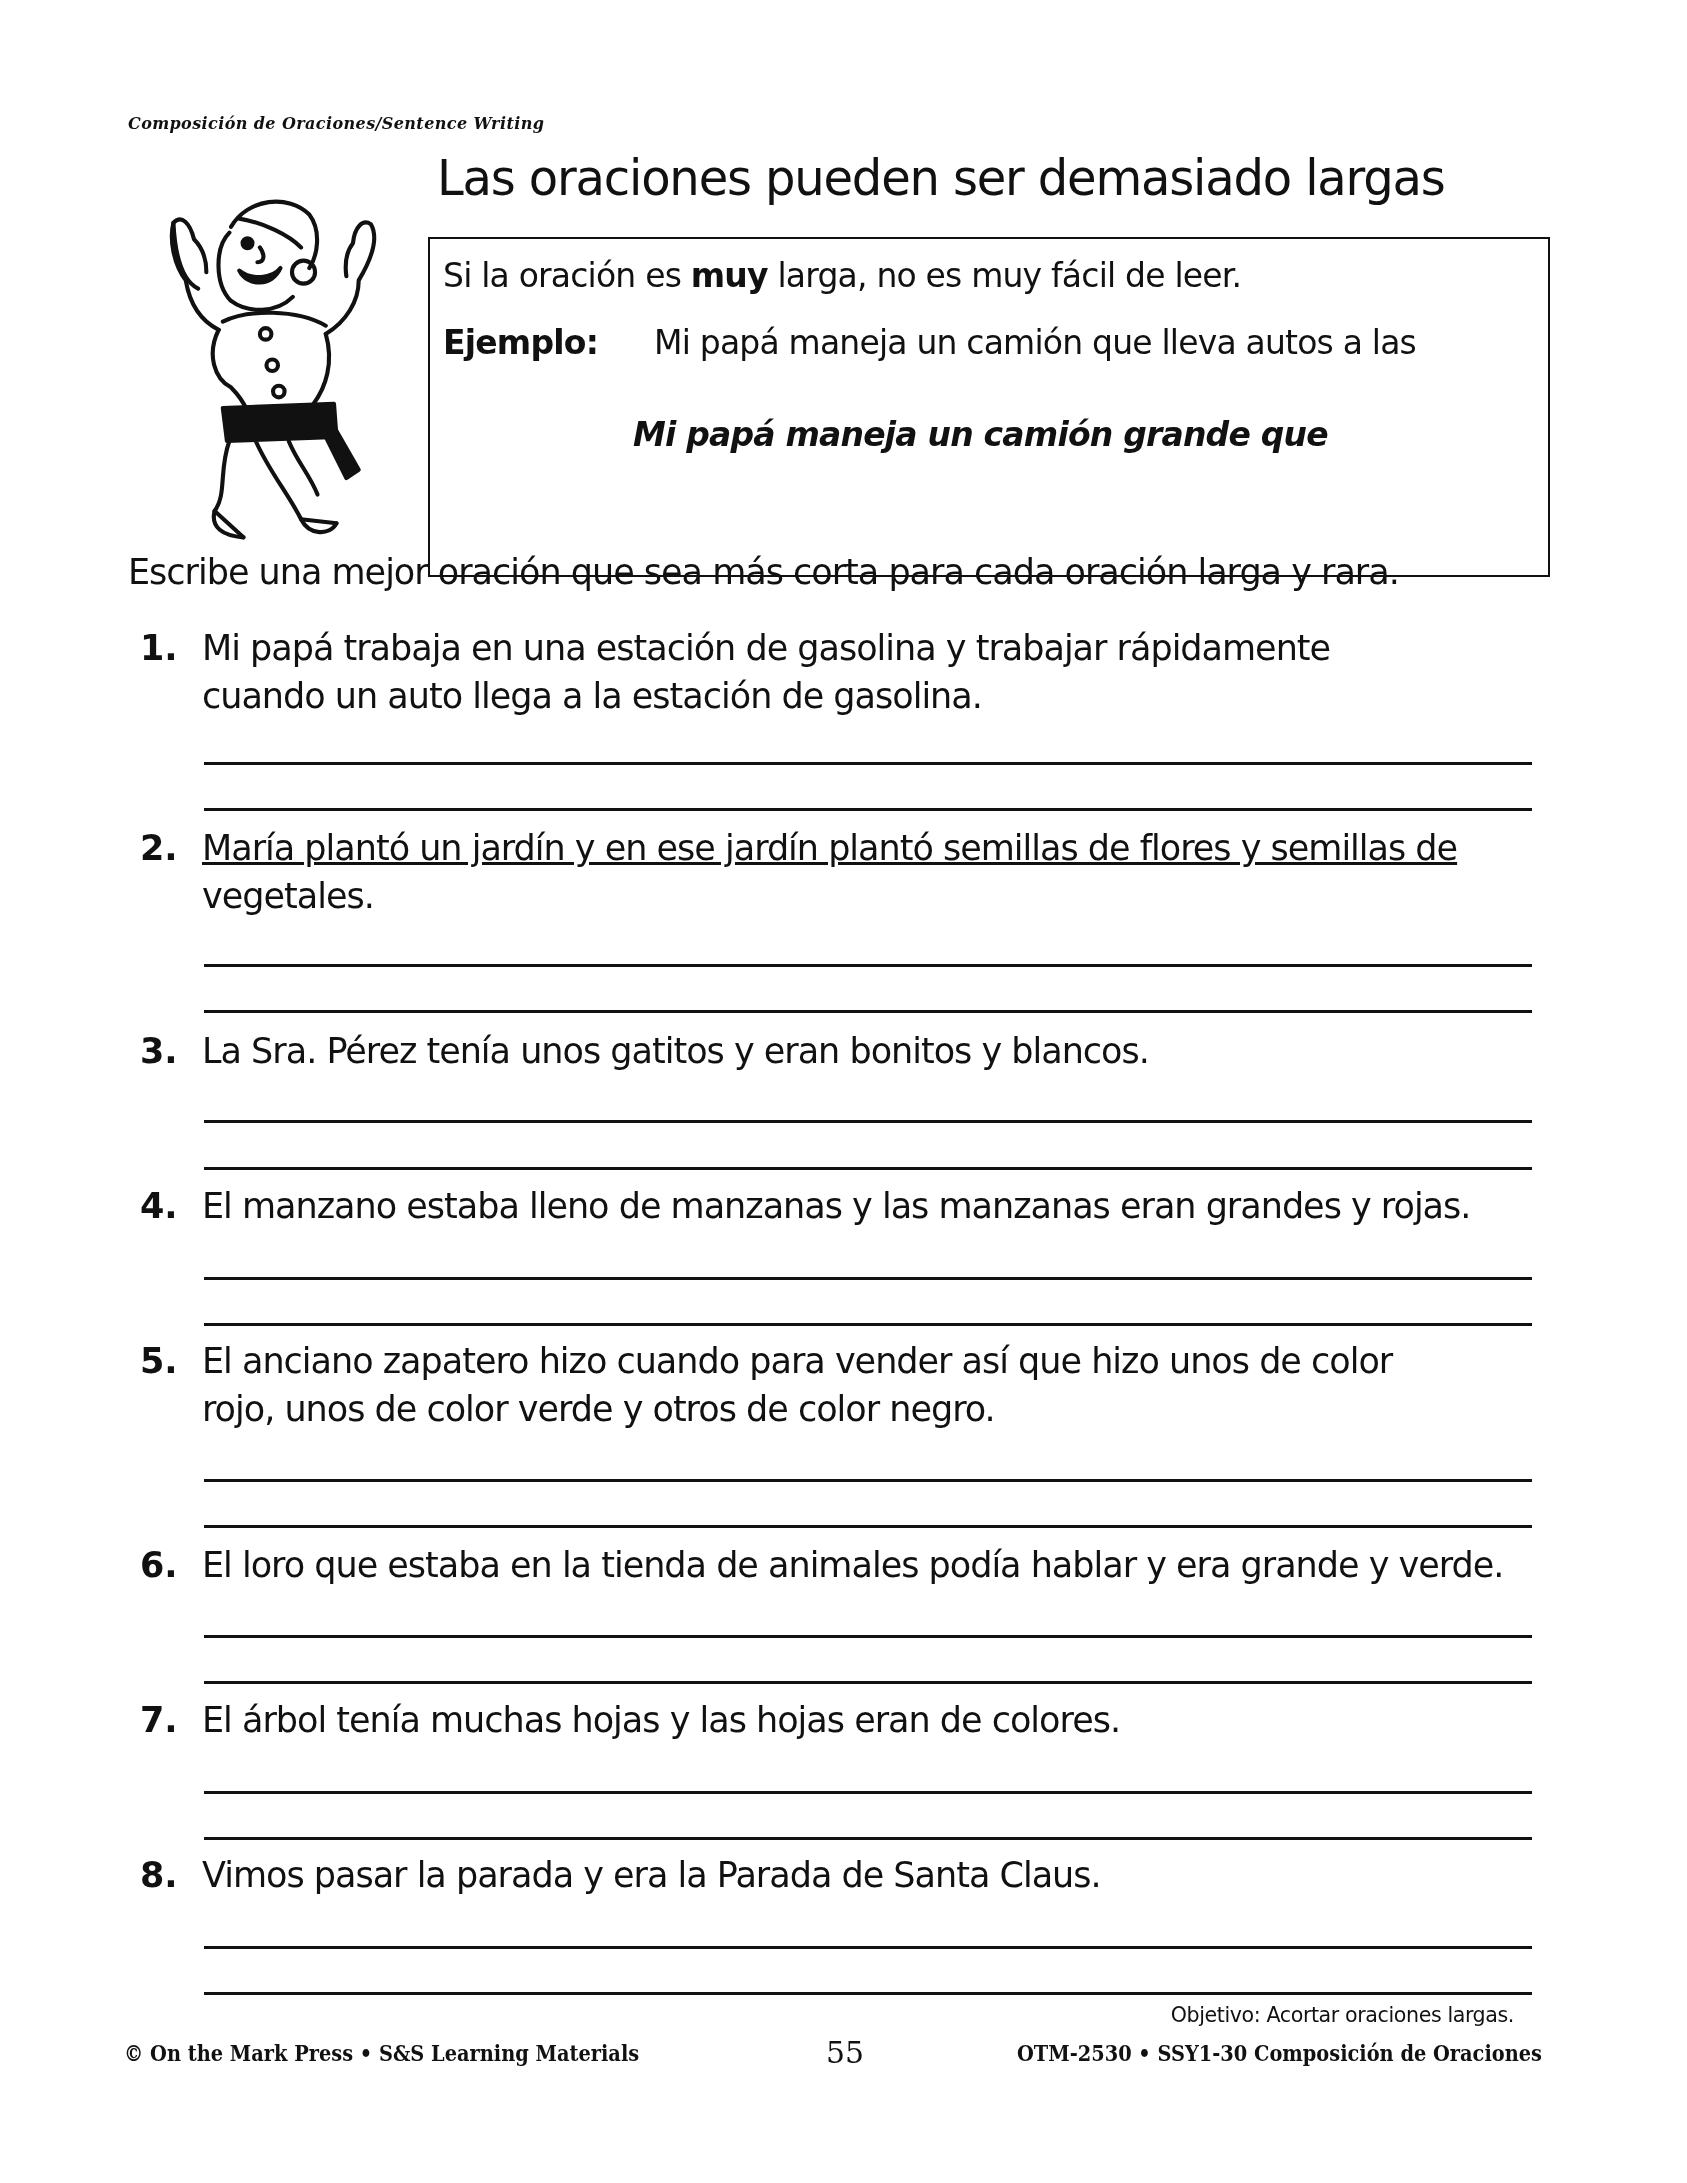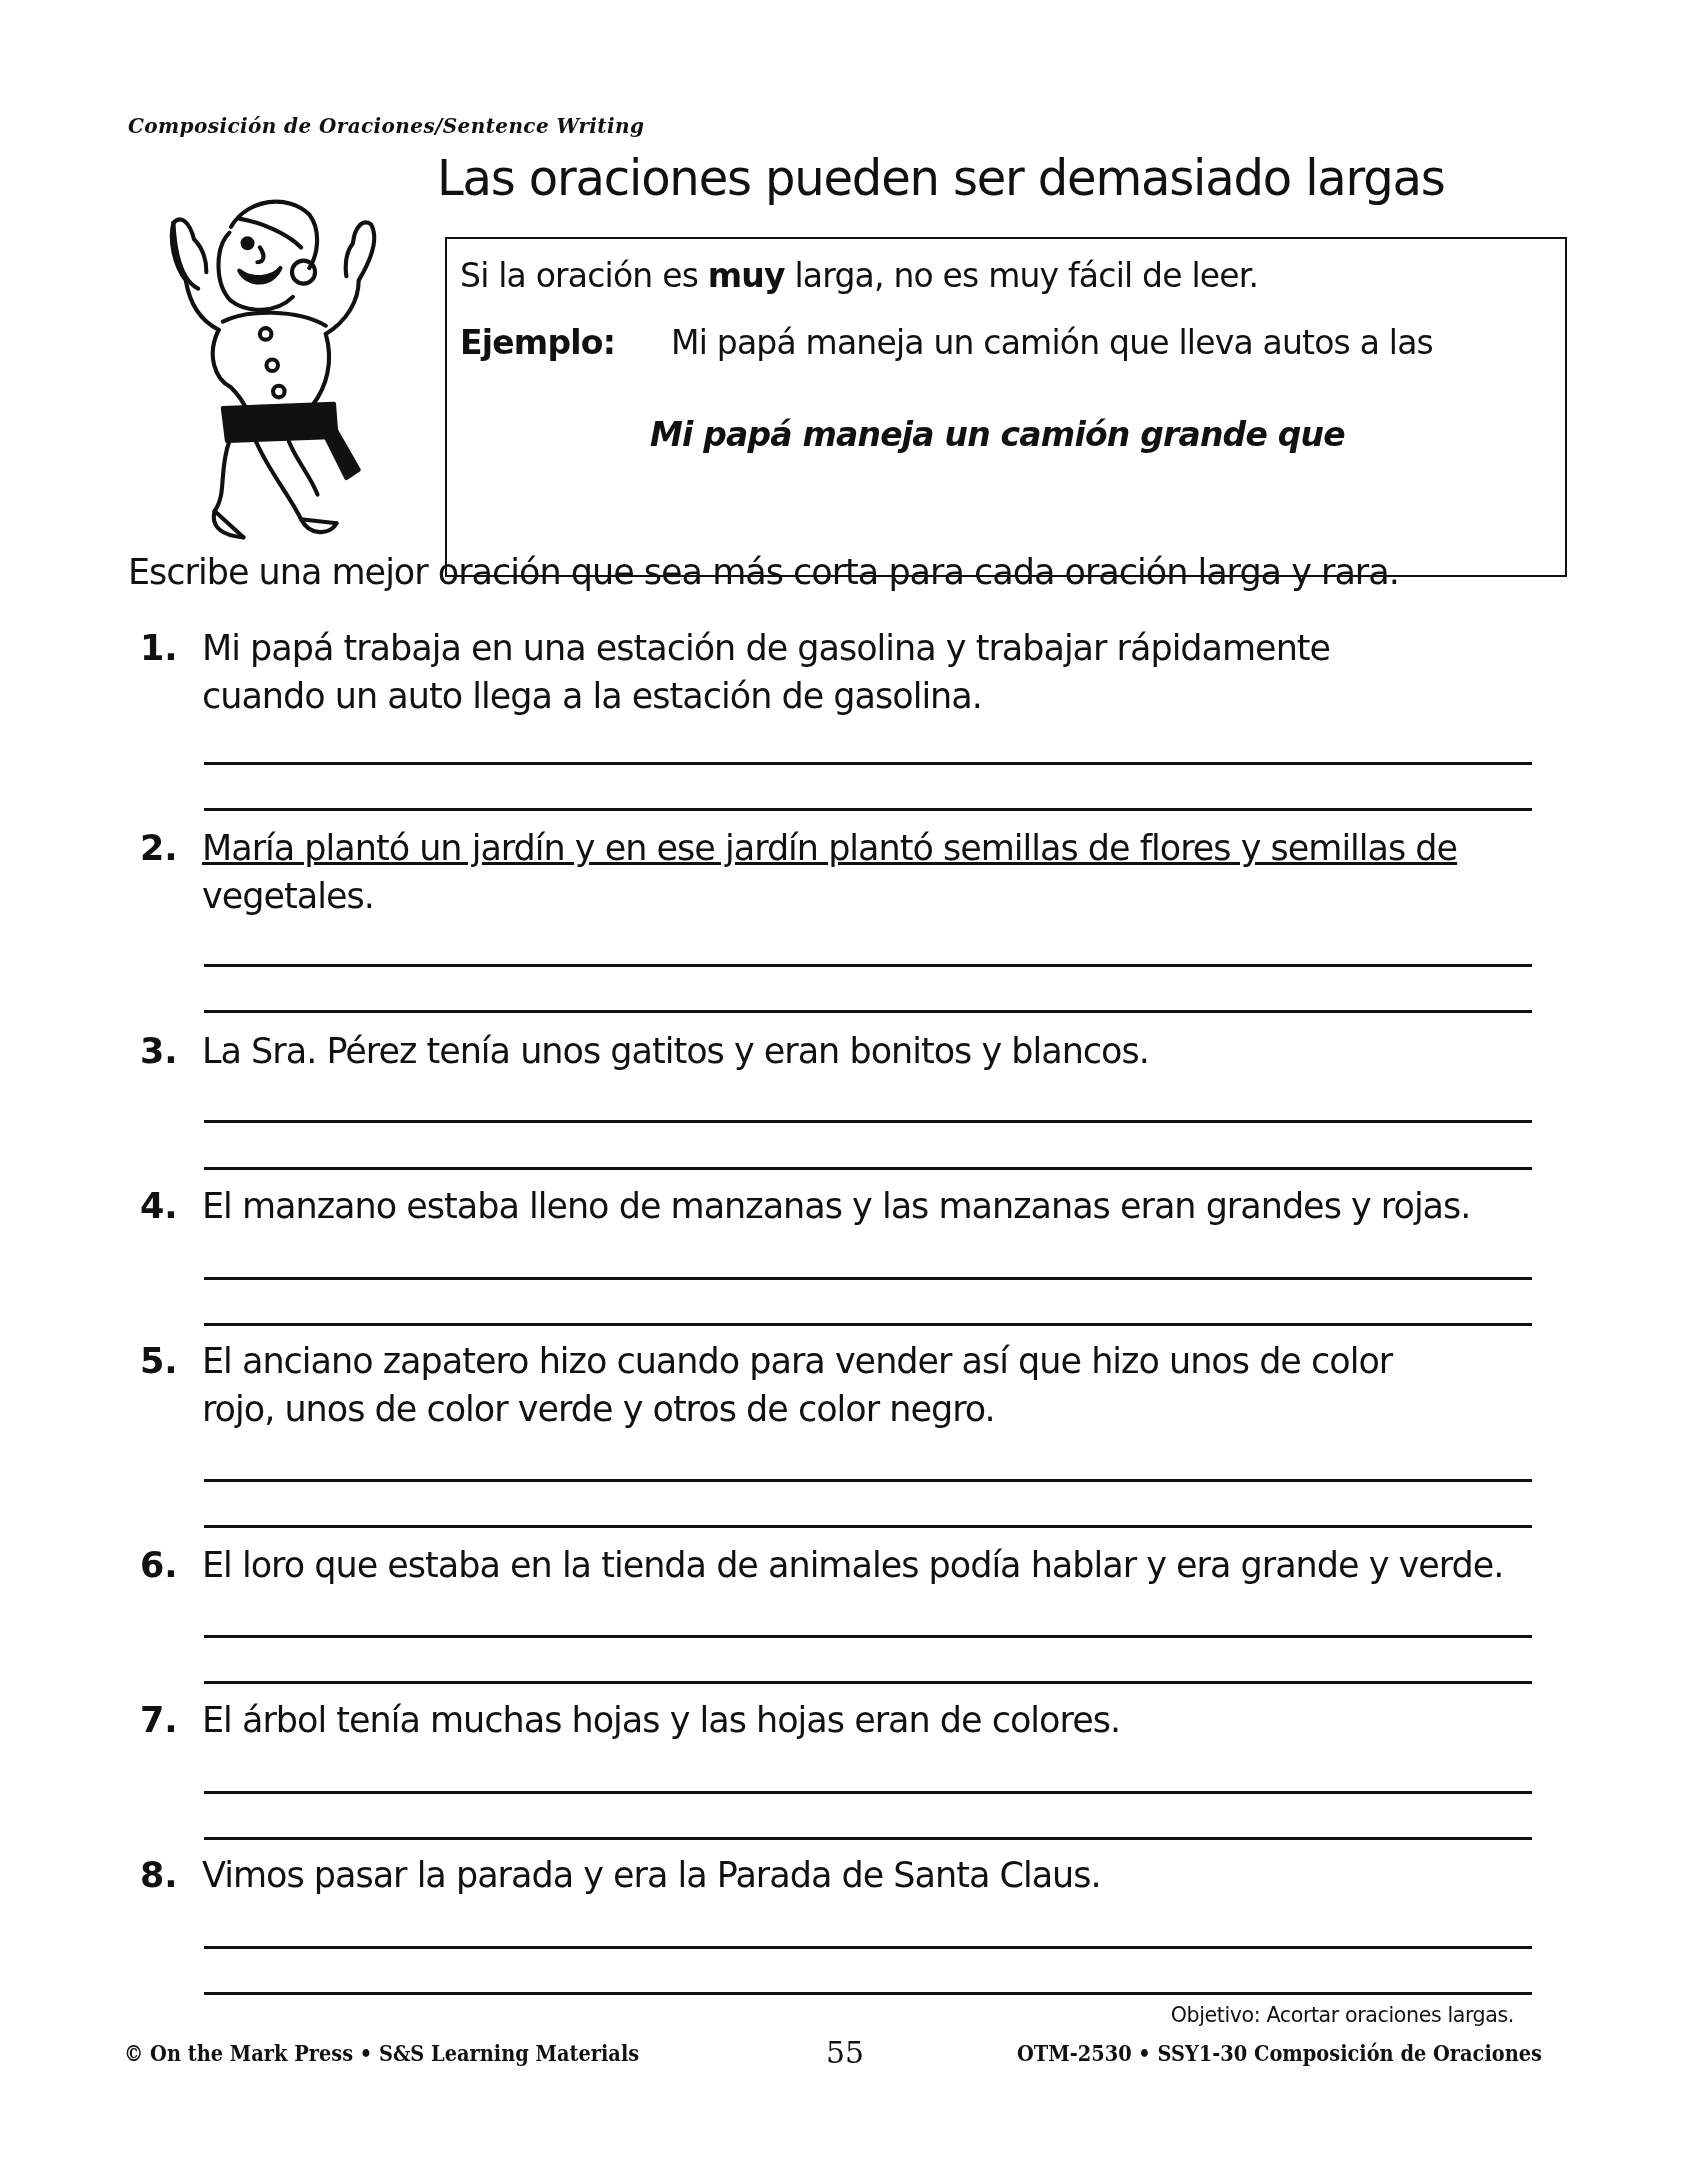--- a/index.html
+++ b/index.html
@@ -1,20 +1,20 @@
 <!DOCTYPE html>
 <html style="font-size:13px"><head>
 <meta charset="utf-8">
 <style>
   html, body { margin:0; padding:0; background:#fff; }
   body { width:1687px; height:2183px; position:relative; overflow:hidden; color:#111; font-family:"DejaVu Sans", sans-serif; }
   .abs { position:absolute; }
-  .header-tag { left:128px; top:114px; font-family:"DejaVu Serif", serif; font-style:italic; font-weight:bold; font-size:20px; letter-spacing:0.4px; }
+  .header-tag { left:128px; top:114px; font-family:"DejaVu Serif", serif; font-style:italic; font-weight:bold; font-size:16px; letter-spacing:0.4px; }
   .title { left:437px; top:150px; font-family:"DejaVu Sans", sans-serif; font-size:49px; letter-spacing:-1.2px; font-weight:500; transform:scaleX(0.98); transform-origin:left; }
-  .rule-box { left:445px; top:237px; width:1122px; height:340px; border:2.5px solid #111; box-sizing:border-box;text-align:right; }
+  .rule-box { left:428px; top:237px; width:1122px; height:340px; border:2.5px solid #111; box-sizing:border-box;text-align:right; }
   .box-line { position:absolute; font-size:33px; letter-spacing:-0.8px; white-space:nowrap; }
   .box-line b { font-weight:bold; }
   .box-line.italic { font-style:italic; font-weight:bold; }
   .instr { left:128px; top:552px; font-size:35px; letter-spacing:-1px; white-space:nowrap; }
   .item-num { position:absolute; left:140px; font-size:35px; font-weight:bold; }
   .item-text { position:absolute; left:202px; font-size:35px; letter-spacing:-1px; white-space:nowrap; }
   .wline { position:absolute; left:204px; width:1328px; height:2.5px; background:#111; }
   .objetivo { right:173px; top:1997px; font-size:20.6px; letter-spacing:-0.4px;margin-top:6px; }
   .footer { top:2040px; font-family:"DejaVu Serif", serif; font-weight:bold; font-size:22px; white-space:nowrap; transform:scaleX(0.88); transform-origin:left; }
   .page-num { left:826px; top:2035px; font-family:"DejaVu Serif", serif; font-size:30px; }

